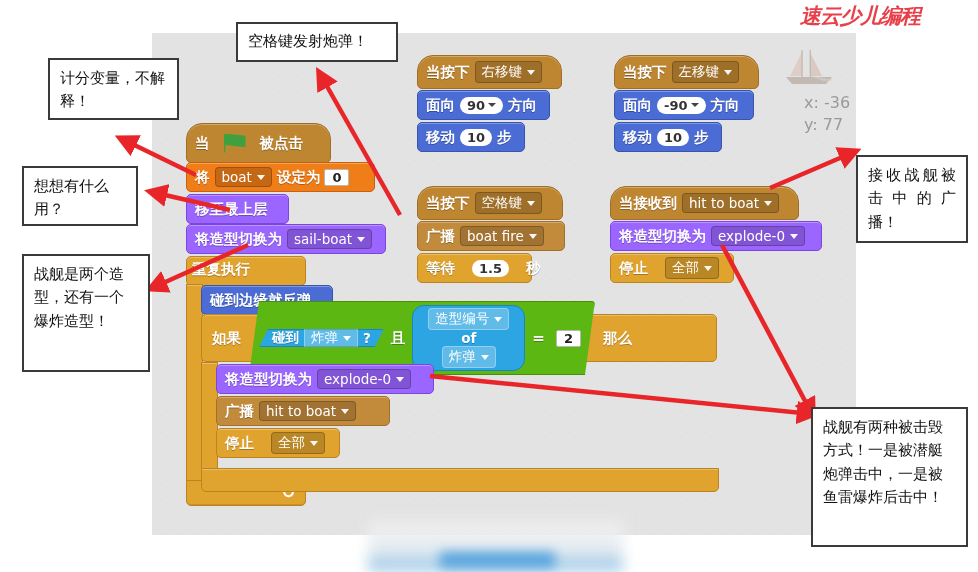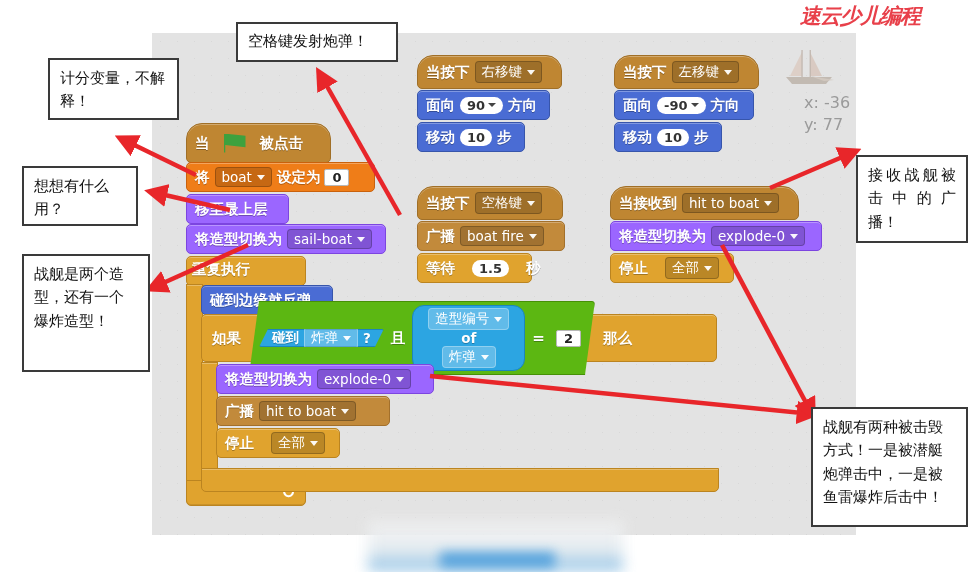--- a/index.html
+++ b/index.html
@@ -374,20 +374,20 @@
   </div>
 
   <div class="callout" style="left:22px;top:254px;width:128px;height:118px;">
     <span>战舰是两个造型，还有一个爆炸造型！</span>
   </div>
 
   <div class="callout" style="left:856px;top:127px;width:112px;height:88px;text-align:justify;margin-top:28px;">
     <span>接收战舰被击中的广播！</span>
   </div>
 
-  <div class="callout" style="left:811px;top:407px;width:157px;height:120px;">
+  <div class="callout" style="left:811px;top:407px;width:157px;height:140px;">
     <span>战舰有两种被击毁方式！一是被潜艇炮弹击中，一是被鱼雷爆炸后击中！</span>
   </div>
 
   <div class="blurstrip"></div>
   <div class="blurstrip2"></div>
 
 </div>
 
 </body></html>

